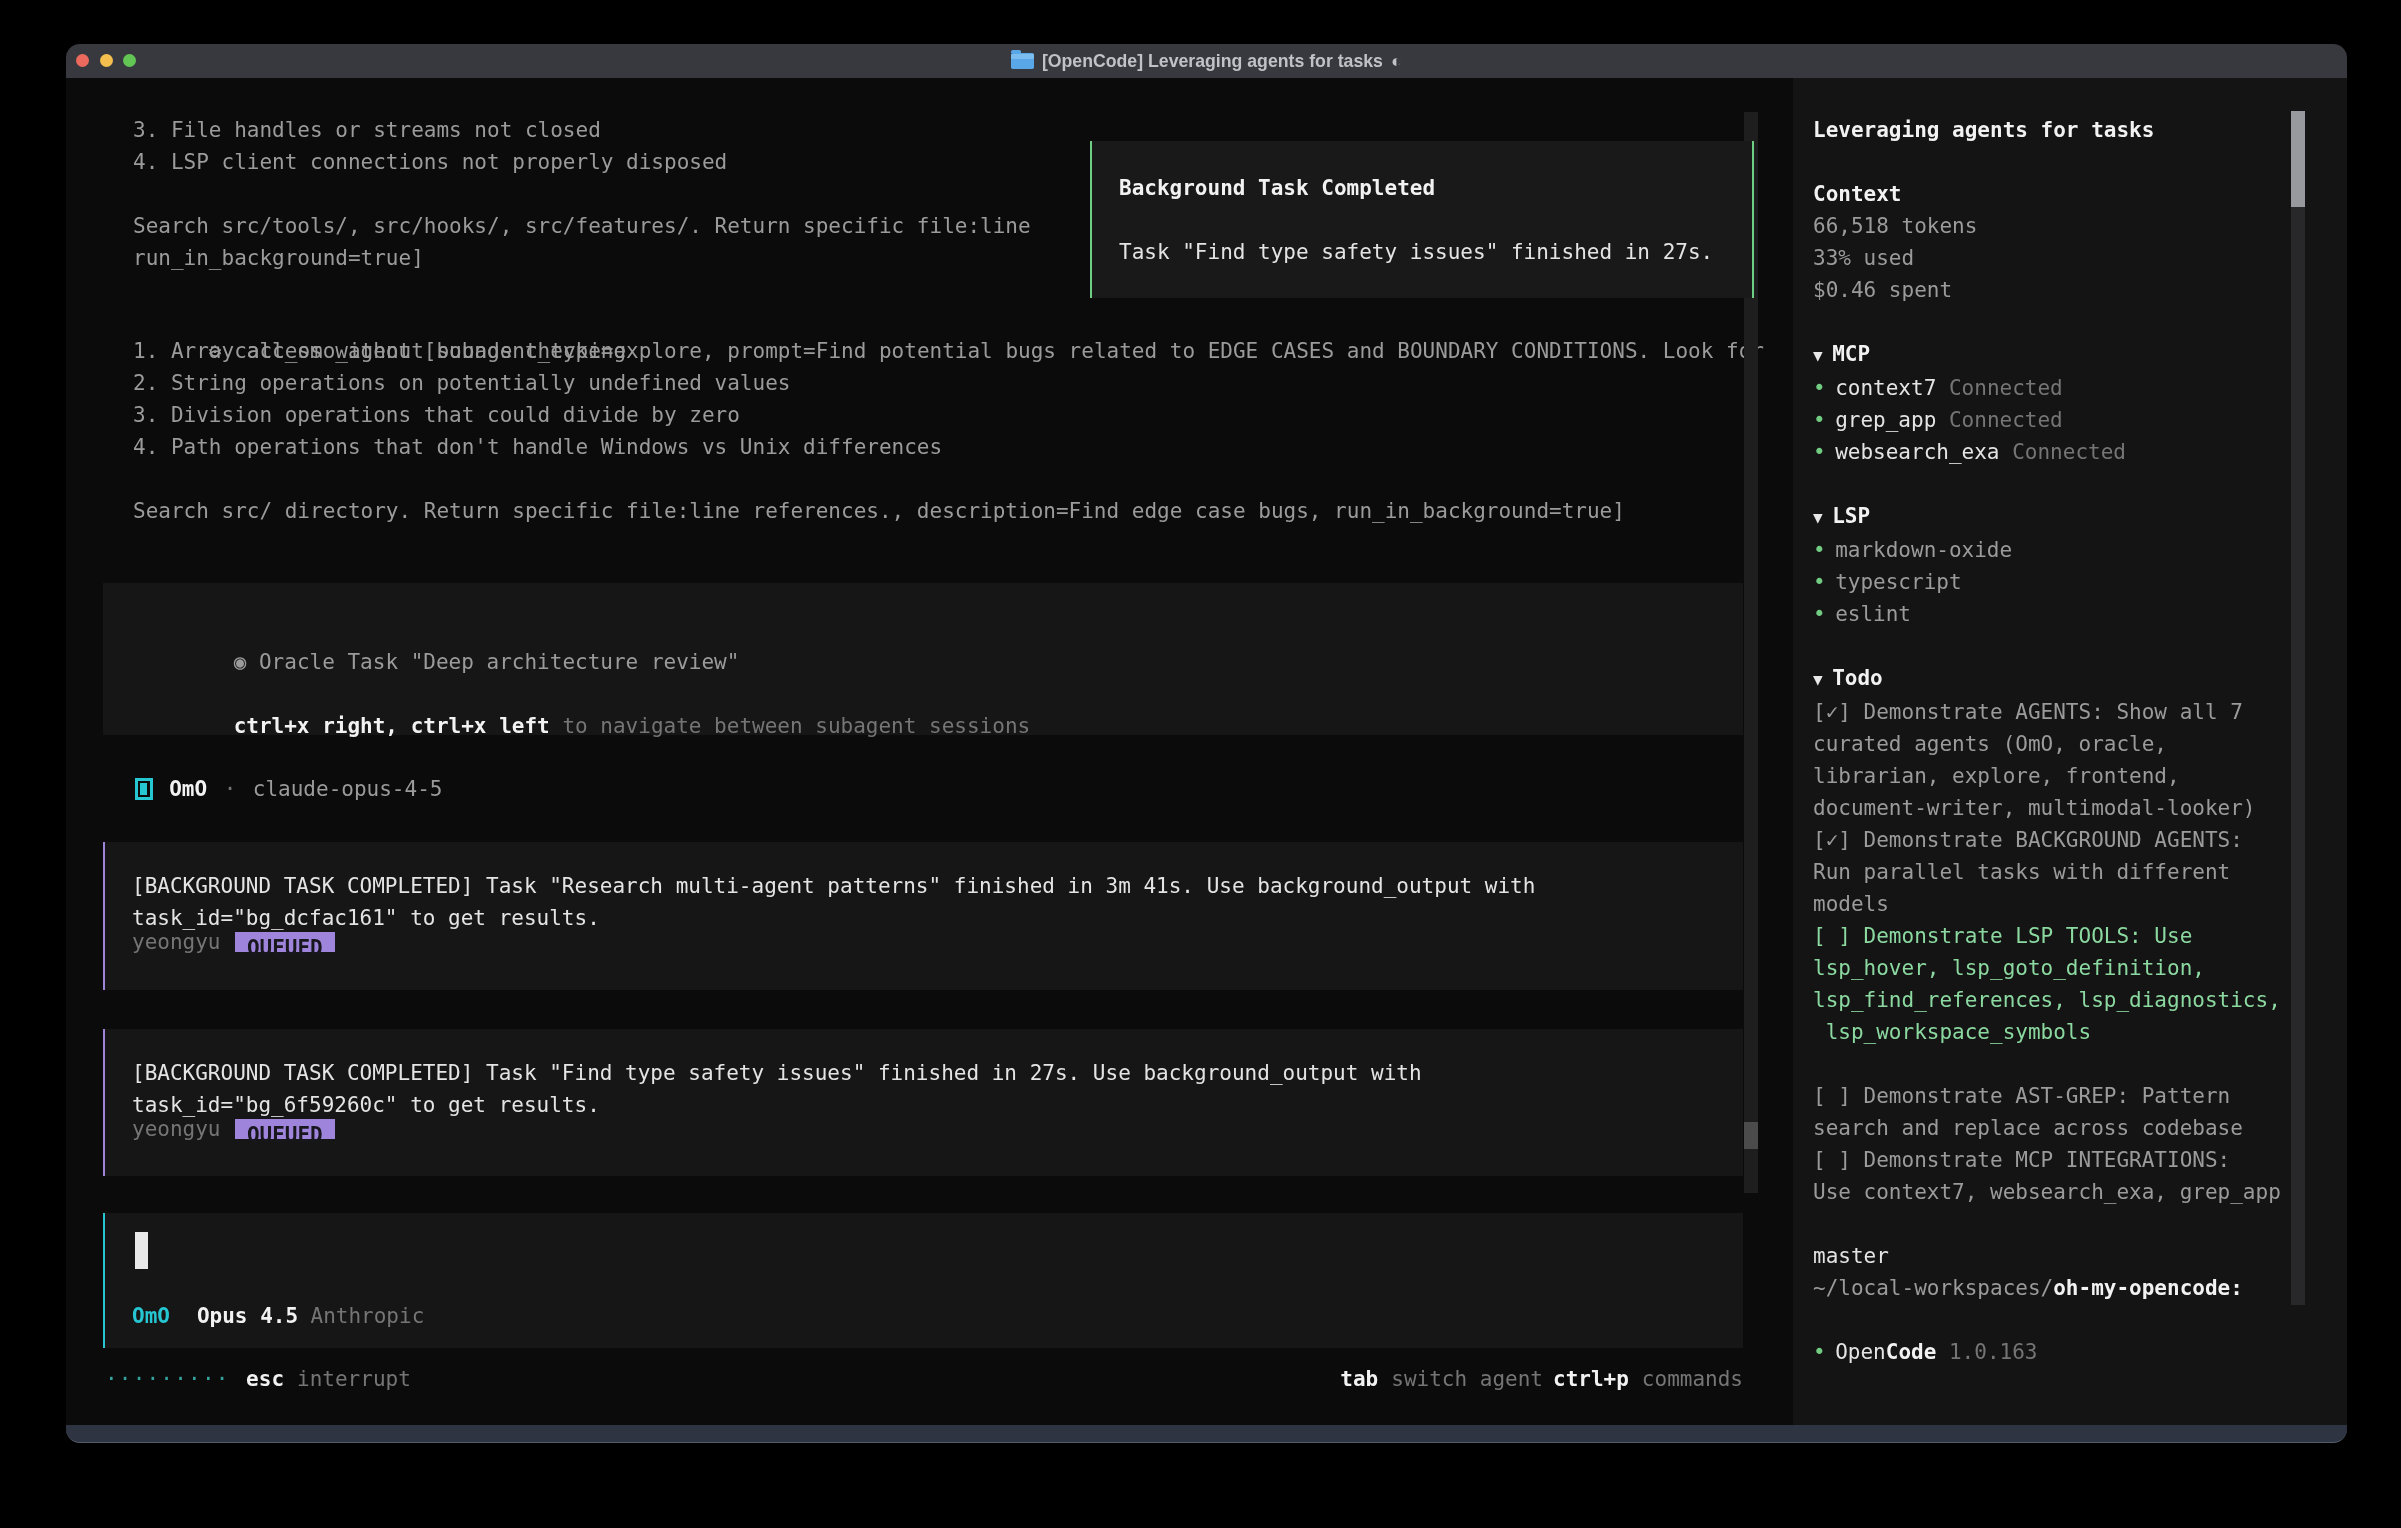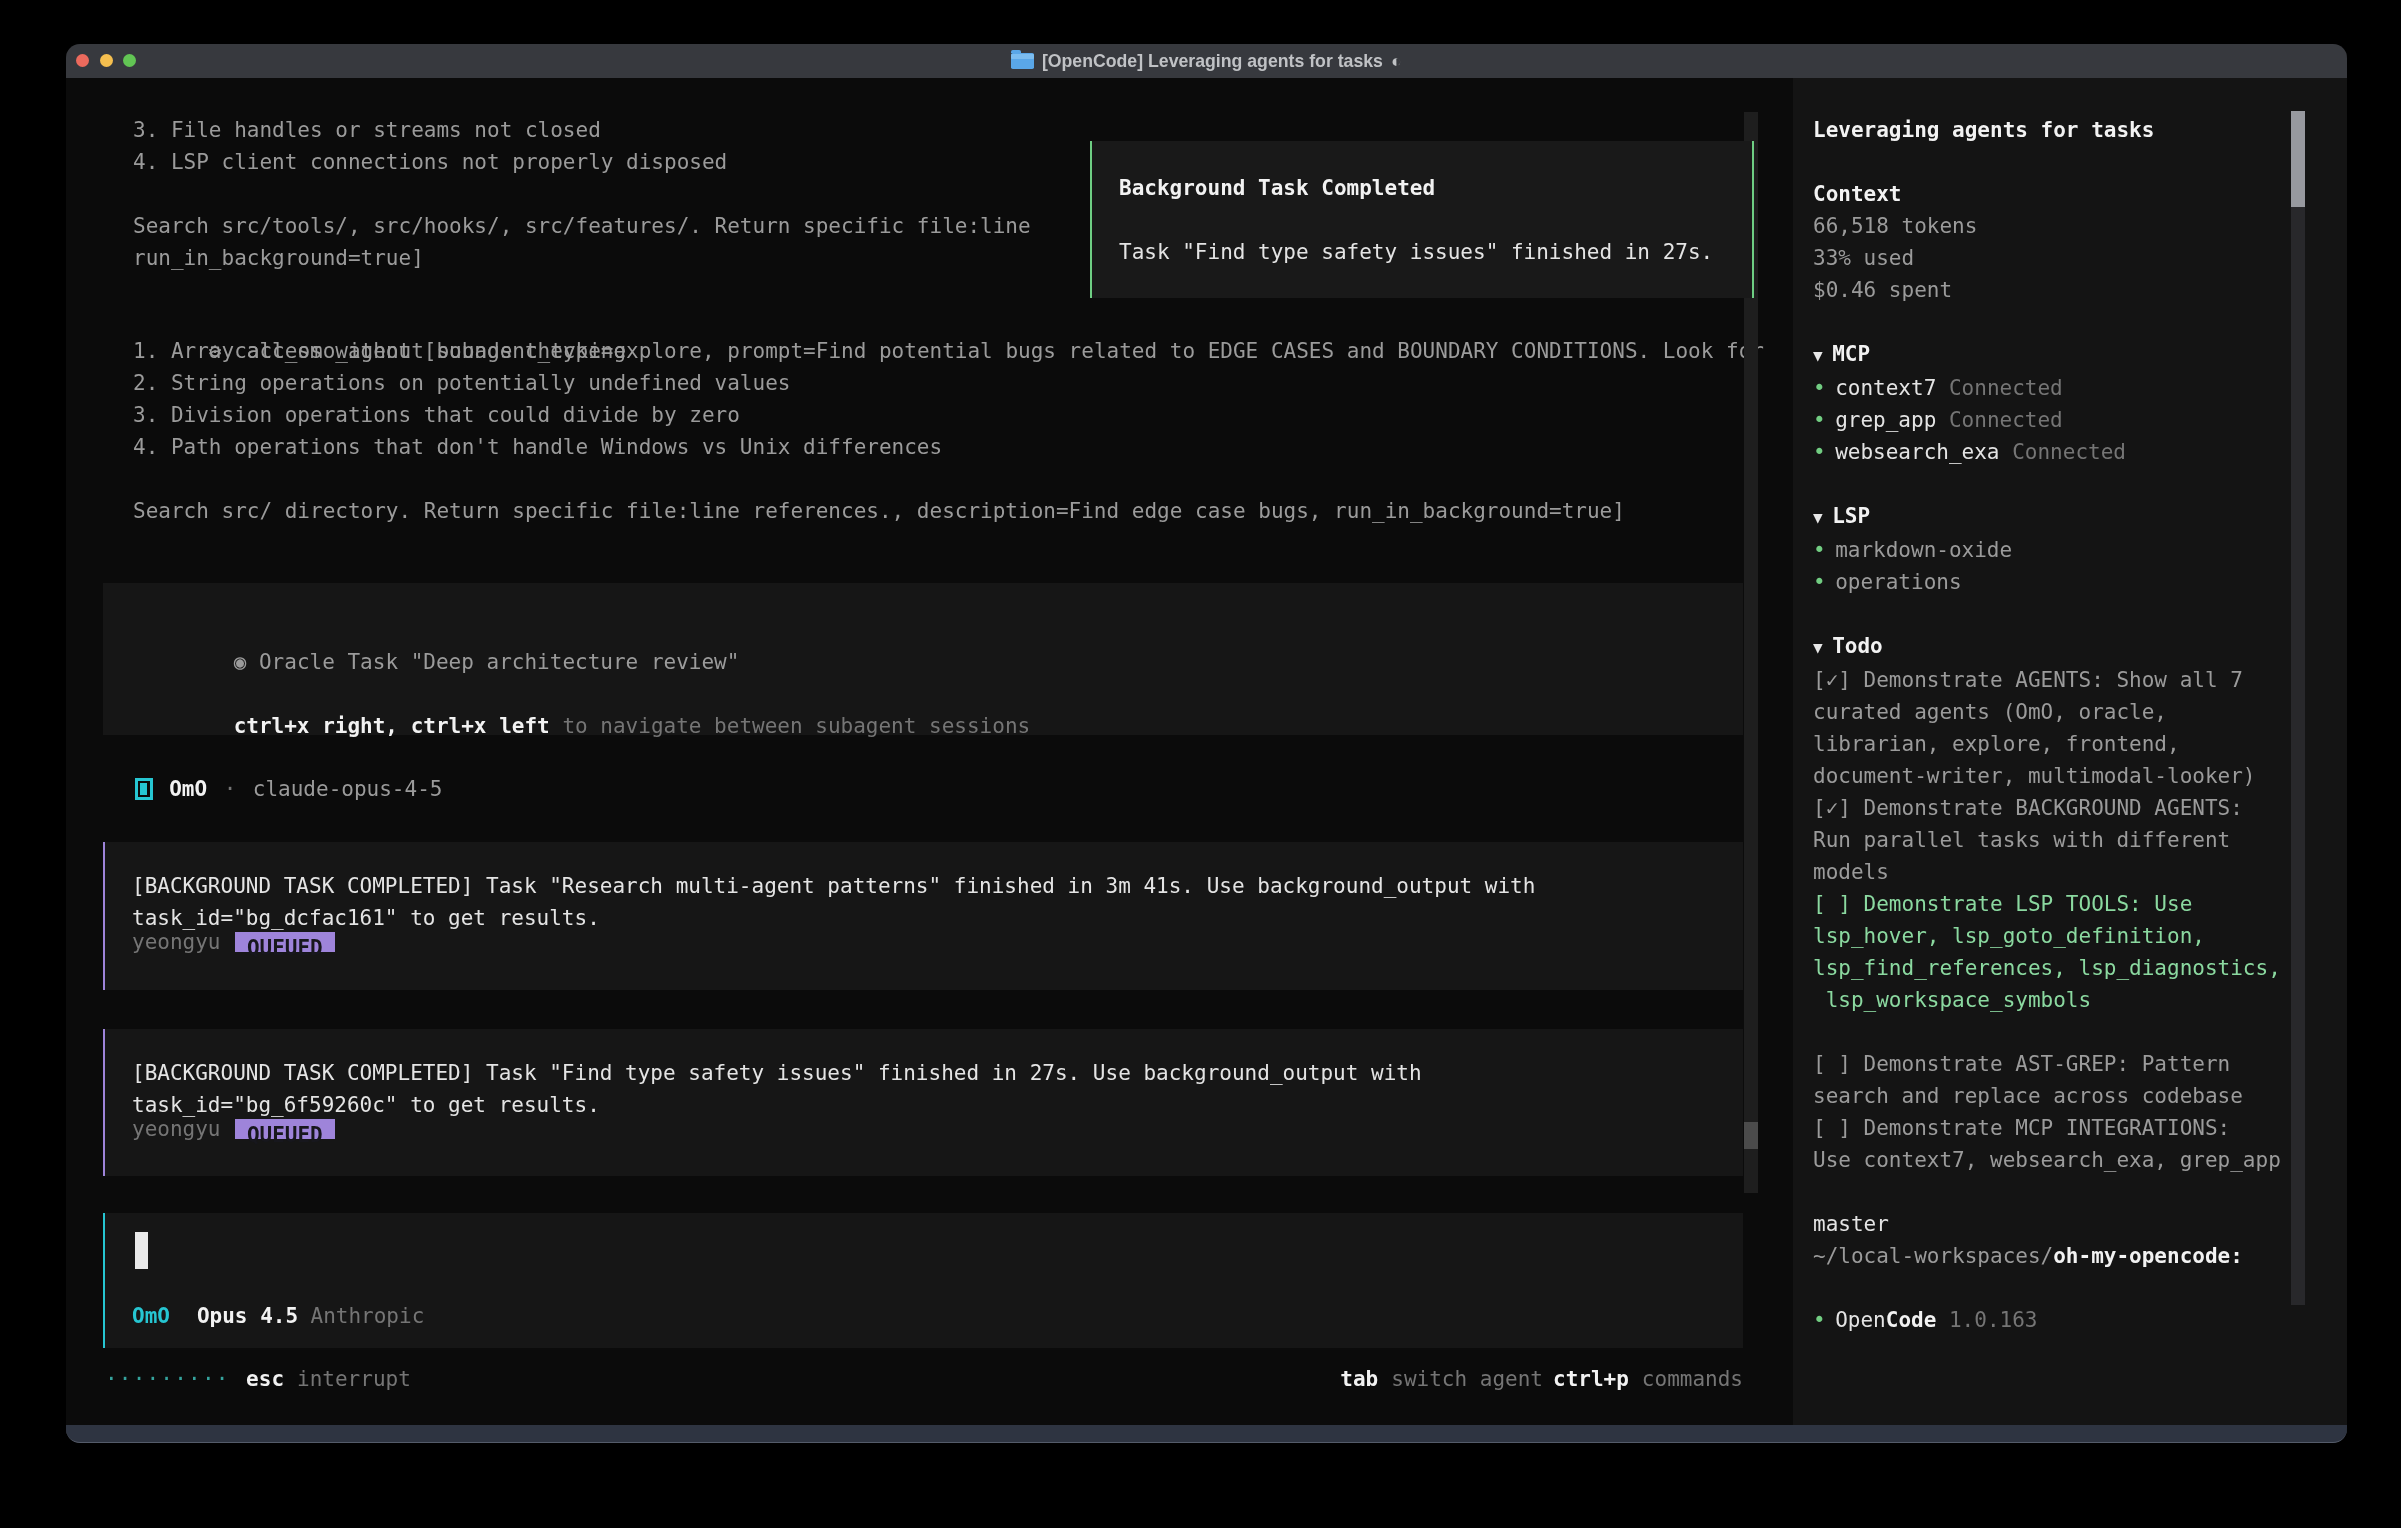--- a/index.html
+++ b/index.html
@@ -165,21 +165,22 @@
         <div class="sb-section">
           <div class="sb-row"><span class="tri">▼</span><span class="bright">MCP</span></div>
           <div class="sb-row"><span class="bullet">•</span><span class="white">context7</span><span> </span><span class="dim">Connected</span></div>
           <div class="sb-row"><span class="bullet">•</span><span class="white">grep_app</span><span> </span><span class="dim">Connected</span></div>
           <div class="sb-row"><span class="bullet">•</span><span class="white">websearch_exa</span><span> </span><span class="dim">Connected</span></div>
         </div>
 
         <div class="sb-section">
           <div class="sb-row"><span class="tri">▼</span><span class="bright">LSP</span></div>
           <div class="sb-row"><span class="bullet">•</span><span class="gray">markdown-oxide</span></div>
-          <div class="sb-row"><span class="bullet">•</span><span class="gray">operations</span></div>
+          <div class="sb-row"><span class="bullet">•</span><span class="gray">typescript</span></div>
+          <div class="sb-row"><span class="bullet">•</span><span class="gray">eslint</span></div>
         </div>
 
         <div class="sb-section">
           <div class="sb-row"><span class="tri">▼</span><span class="bright">Todo</span></div>
           <div class="todo-item gray">[✓] Demonstrate AGENTS: Show all 7
 curated agents (OmO, oracle,
 librarian, explore, frontend,
 document-writer, multimodal-looker)</div>
           <div class="todo-item gray">[✓] Demonstrate BACKGROUND AGENTS:
 Run parallel tasks with different

